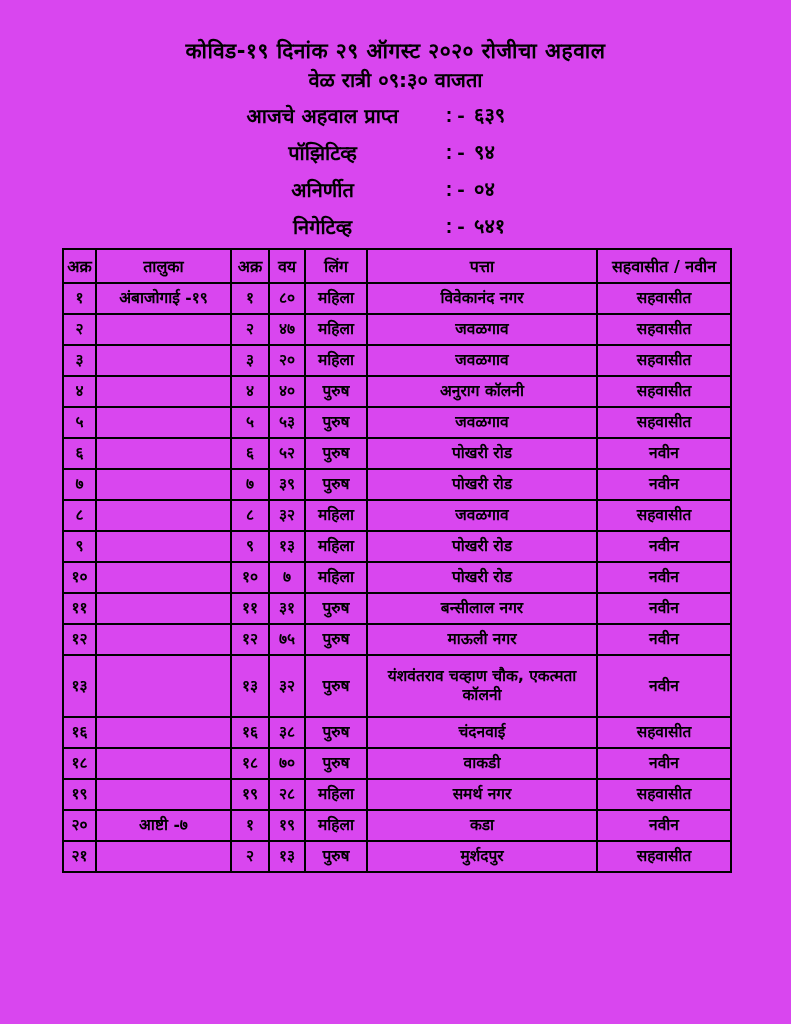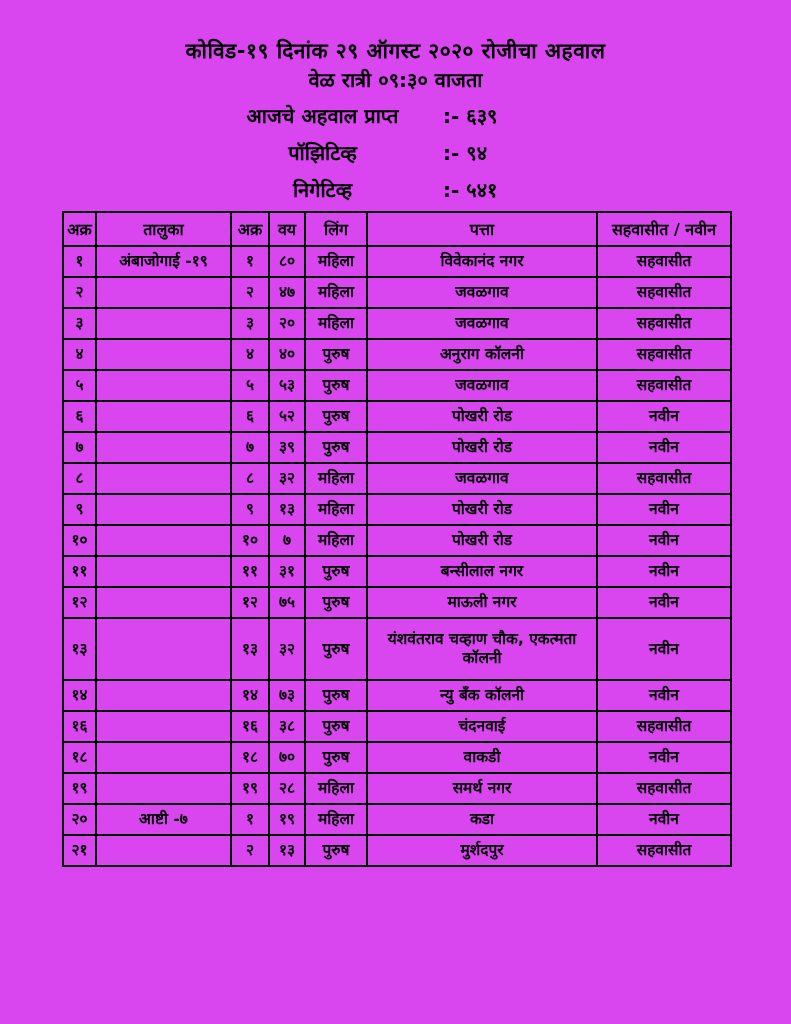--- a/index.html
+++ b/index.html
@@ -40,20 +40,21 @@
     margin-top: 8px;
   }
   .stat-label {
     width: 225px;
     text-align: center;
     white-space: nowrap;
   }
   .stat-value {
     margin-left: 8px;
     white-space: nowrap;
+    font-family: Liberation Mono, monospace;
   }
   .stat-value .num { margin-left: 7px; }
   table.cases {
     border-collapse: collapse;
     table-layout: fixed;
     margin: 6px 0 0 62px;
     width: 668px;
   }
   table.cases th, table.cases td {
     border: 2px solid #000000;
@@ -84,20 +85,24 @@
   <div class="subtitle">वेळ रात्री ०९:३० वाजता</div>
 
   <div class="stats">
       <div class="stat-row">
         <span class="stat-label">आजचे अहवाल प्राप्त</span>
         <span class="stat-value"><span>:-</span><span class="num">६३९</span></span>
       </div>
       <div class="stat-row">
         <span class="stat-label">पॉझिटिव्ह</span>
         <span class="stat-value"><span>:-</span><span class="num">९४</span></span>
+      </div>
+      <div class="stat-row">
+        <span class="stat-label">अनिर्णीत</span>
+        <span class="stat-value"><span>:-</span><span class="num">०४</span></span>
       </div>
       <div class="stat-row">
         <span class="stat-label">निगेटिव्ह</span>
         <span class="stat-value"><span>:-</span><span class="num">५४१</span></span>
       </div>
     </div>
 
   <table class="cases">
     <colgroup>
       <col style="width:33px">
@@ -231,29 +236,20 @@
         <tr class="tall">
           <td>१३</td>
           <td></td>
           <td>१३</td>
           <td>३२</td>
           <td>पुरुष</td>
           <td>यंशवंतराव चव्हाण चौक, एकत्मता कॉलनी</td>
           <td>नवीन</td>
         </tr>
         <tr>
-          <td>१४</td>
-          <td></td>
-          <td>१४</td>
-          <td class="age-low">७३</td>
-          <td>पुरुष</td>
-          <td>न्यु बॅंक कॉलनी</td>
-          <td>नवीन</td>
-        </tr>
-        <tr>
           <td>१६</td>
           <td></td>
           <td>१६</td>
           <td class="age-low">३८</td>
           <td>पुरुष</td>
           <td>चंदनवाई</td>
           <td>सहवासीत</td>
         </tr>
         <tr>
           <td>१८</td>

